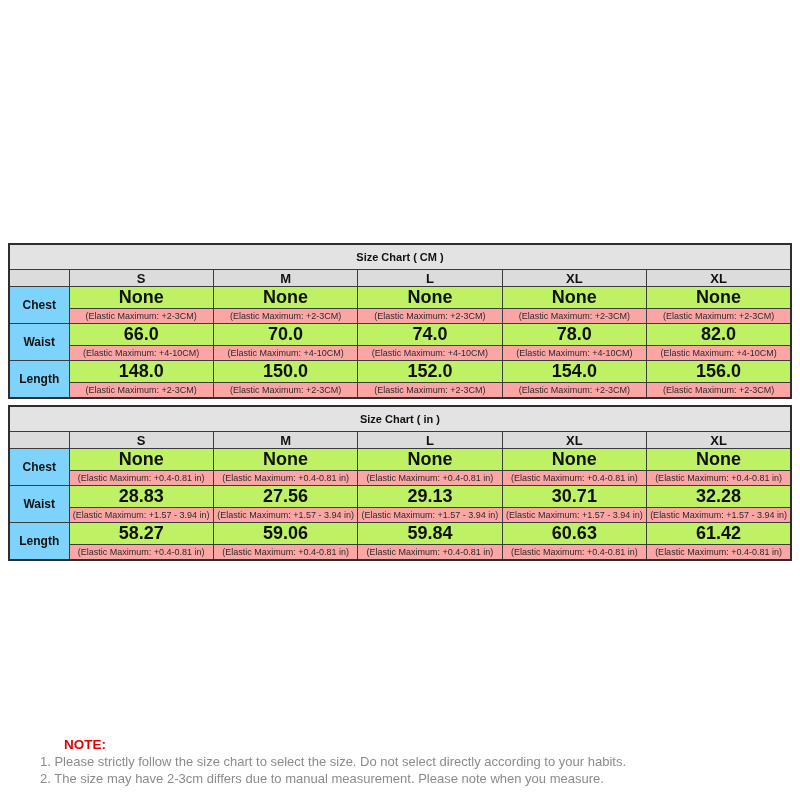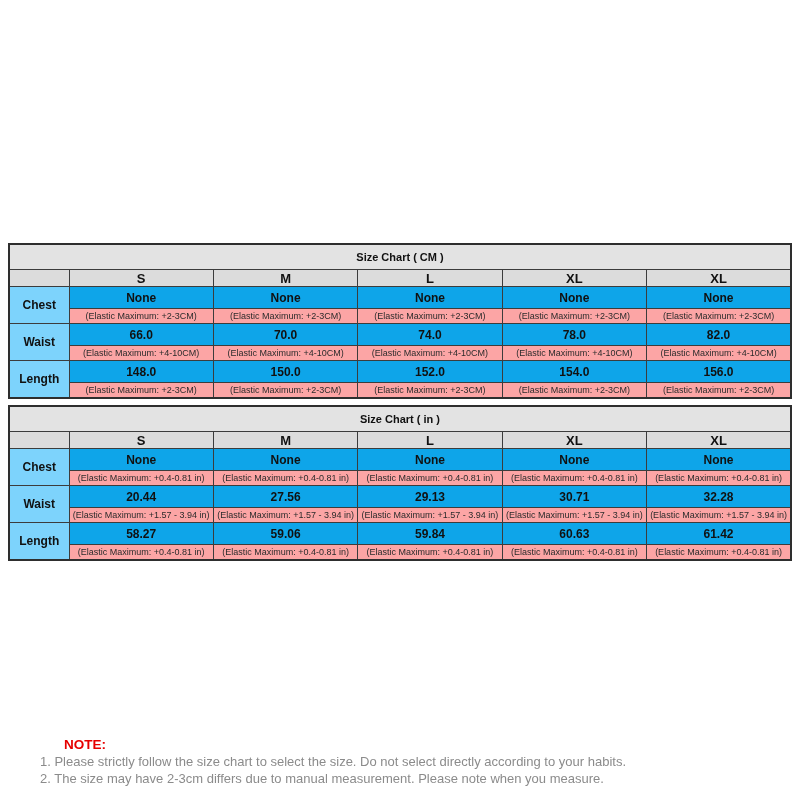--- a/index.html
+++ b/index.html
@@ -51,23 +51,23 @@
     height: 16px;
     color: #111;
   }
   td.label-cell {
     background: #7dd3fc;
     font-weight: bold;
     font-size: 12px;
     color: #111;
   }
   td.value-cell {
-    background: #0ea5e9;
-    font-weight: bold;
-    font-size: 12px;
+    background: #bef264;
+    font-weight: bold;
+    font-size: 18px;
     height: 21px;
     color: #111;
     border-bottom: 1px solid #c4c4c4;
   }
   td.sub-cell {
     background: #fca5a5;
     font-size: 9px;
     height: 14px;
     color: #2b2b2b;
     letter-spacing: 0;
@@ -194,21 +194,21 @@
         </tr>
         <tr>
           <td class="sub-cell">(Elastic Maximum:  +0.4-0.81 in)</td>
           <td class="sub-cell">(Elastic Maximum:  +0.4-0.81 in)</td>
           <td class="sub-cell">(Elastic Maximum:  +0.4-0.81 in)</td>
           <td class="sub-cell">(Elastic Maximum:  +0.4-0.81 in)</td>
           <td class="sub-cell">(Elastic Maximum:  +0.4-0.81 in)</td>
         </tr>
         <tr>
           <td class="label-cell" rowspan="2">Waist</td>
-          <td class="value-cell">20.44</td>
+          <td class="value-cell">28.83</td>
           <td class="value-cell">27.56</td>
           <td class="value-cell">29.13</td>
           <td class="value-cell">30.71</td>
           <td class="value-cell">32.28</td>
         </tr>
         <tr>
           <td class="sub-cell">(Elastic Maximum:  +1.57 - 3.94 in)</td>
           <td class="sub-cell">(Elastic Maximum:  +1.57 - 3.94 in)</td>
           <td class="sub-cell">(Elastic Maximum:  +1.57 - 3.94 in)</td>
           <td class="sub-cell">(Elastic Maximum:  +1.57 - 3.94 in)</td>

